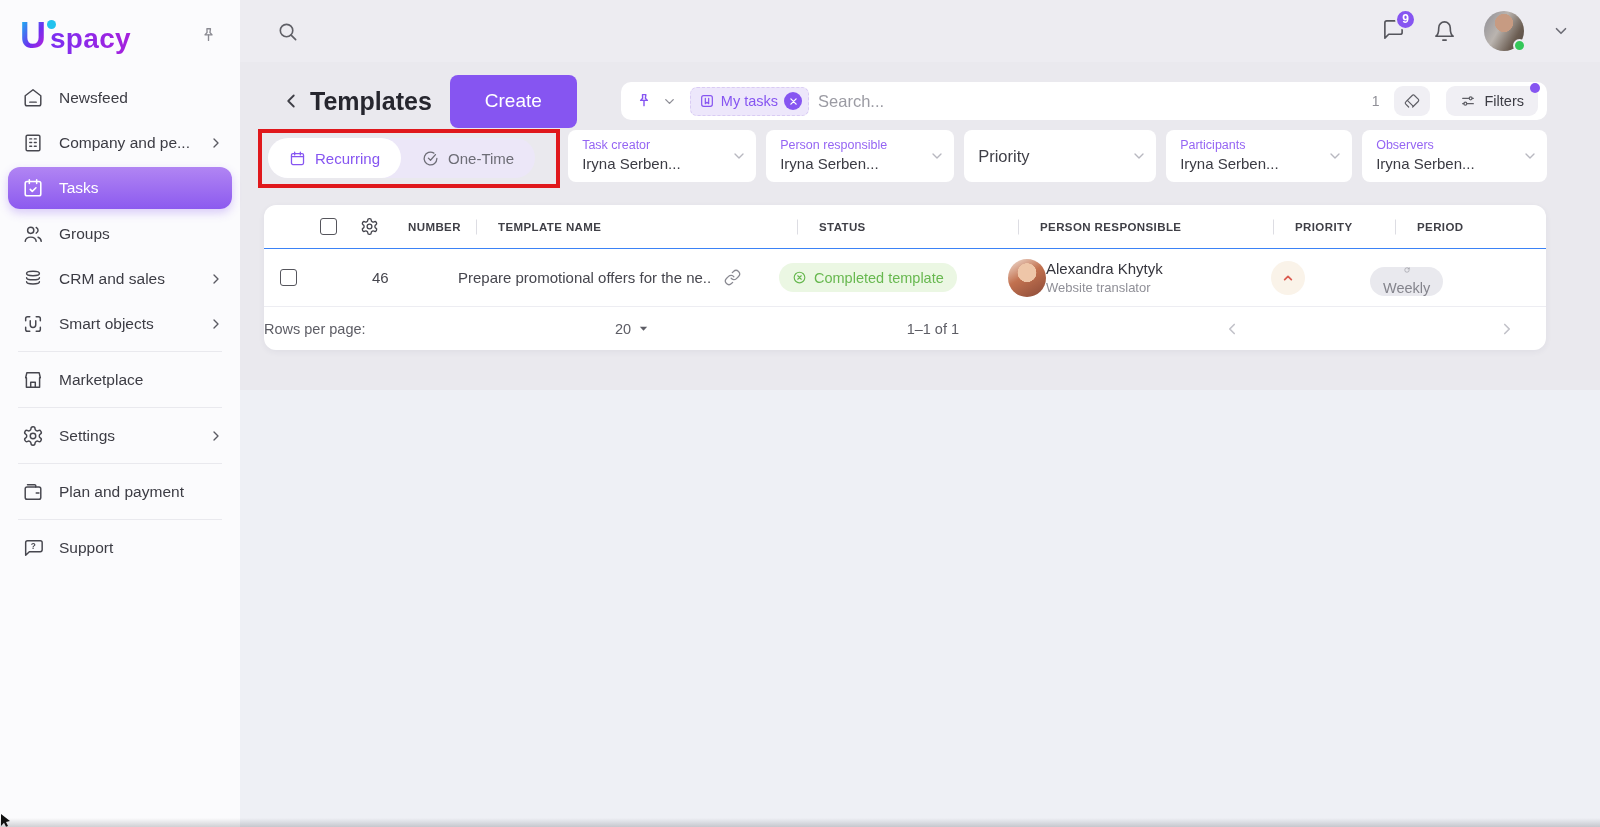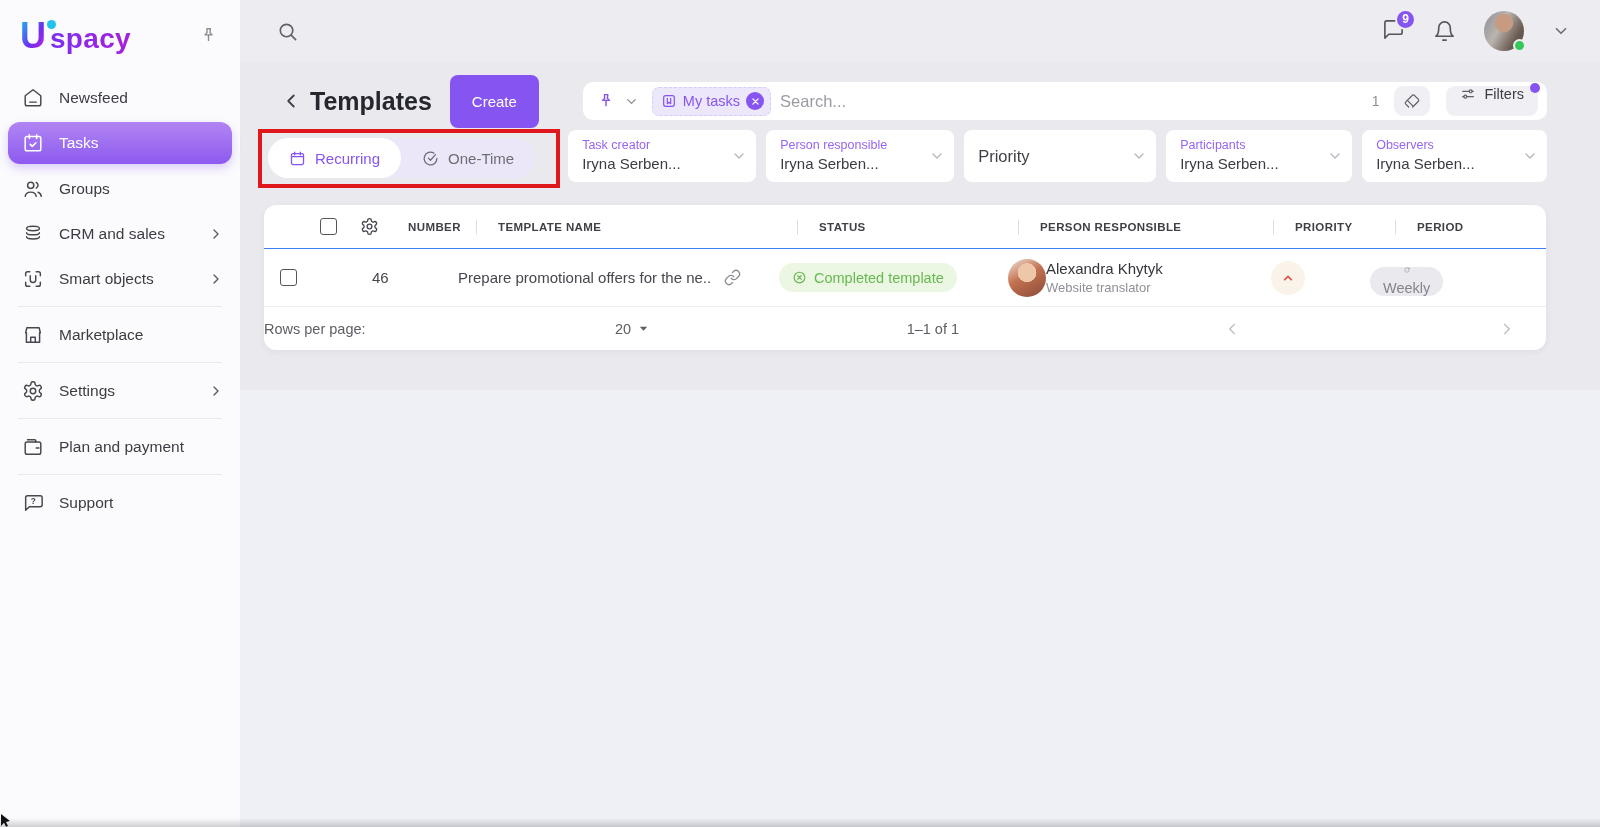--- a/index.html
+++ b/index.html
@@ -47,41 +47,41 @@
   .status-dot { position:absolute; right:-2px; bottom:-1px; width:13px; height:13px; border-radius:50%;
                 background:#35c759; border:2px solid #edecf1; }
 
   .content { flex:1; position:relative; padding:20px 53px 0 40px;
              background:linear-gradient(#eae9ee 0,#eae9ee 328px,#eef0f5 328px); }
 
   
   .page-header { display:flex; align-items:center; height:38px; }
   .back-btn { width:22px; height:22px; color:#3f3f47; cursor:pointer; margin-right:8px; flex-shrink:0; }
   .page-title { font-size:25px; font-weight:700; color:#26262e; margin-right:18px; white-space:nowrap; }
-  .create-btn { background:#8655f1; color:#fff; border:none; border-radius:8px; height:53px; padding:0 22px;
-                font-size:15px; font-weight:500; cursor:pointer; font-family:inherit; }
+  .create-btn { background:#8655f1; color:#fff; border:none; border-radius:8px; height:53px; padding:0 35px;
+                font-size:19px; font-weight:500; cursor:pointer; font-family:inherit; }
   .search-bar { flex:1; margin-left:44px; background:#fff; height:38px; border-radius:10px;
                 display:flex; align-items:center; padding:0 9px 0 14px; gap:9px; min-width:0; }
   .pin-ic { width:18px; height:18px; color:#8655f1; cursor:pointer; flex-shrink:0; }
   .sb-chevdown { width:15px; height:15px; color:#8f8f97; cursor:pointer; flex-shrink:0; }
   .chip { display:flex; align-items:center; gap:6px; background:#ede7fb; border:1px dashed #d9cbf4;
           border-radius:7px; height:29px; padding:0 6px 0 8px; color:#8655f1; font-size:14.5px;
           cursor:pointer; margin-left:4px; flex-shrink:0; }
   .chip svg.bm { width:16px; height:16px; }
   .chip-x { width:18px; height:18px; border-radius:50%; background:#8655f1; color:#fff; cursor:pointer; flex-shrink:0;
             display:flex; align-items:center; justify-content:center; }
   .chip-x svg { width:9px; height:9px; }
   .search-input { flex:1; border:none; outline:none; font-size:16.5px; color:#3c3c44; min-width:40px;
                   background:transparent; font-family:inherit; }
   .search-input::placeholder { color:#9b9ba3; }
   .result-count { color:#8f8f97; font-size:14px; margin-right:5px; flex-shrink:0; }
   .icon-btn { width:36px; height:30px; border-radius:9px; background:#f0eff4; color:#5f5f66;
               display:flex; align-items:center; justify-content:center; cursor:pointer; flex-shrink:0; }
   .icon-btn svg { width:16px; height:16px; }
-  .filters-btn { height:30px; border-radius:9px; background:#f0eff4; display:flex; gap:9px;
+  .filters-btn { height:30px; border-radius:9px; background:#f0eff4; display:flex; align-items:center; gap:9px;
                  padding:0 14px; color:#3c3c44; font-size:14.5px; position:relative; cursor:pointer;
                  margin-left:7px; flex-shrink:0; }
   .filters-btn svg { width:16px; height:16px; color:#5f5f66; }
   .filters-dot { position:absolute; top:-3px; right:-2px; width:10px; height:10px; border-radius:50%; background:#8655f1; }
 
   
   .controls-row { display:flex; align-items:flex-start; margin-left:-12px; height:62px; }
   .annotation-box { position:absolute; left:18px; top:67px; width:302px; height:59px;
                     border:4px solid #e0181c; z-index:6; pointer-events:none; }
   .tabs { display:flex; background:#ece7f8; border-radius:20px; height:40px; margin-top:18px; flex-shrink:0; }
@@ -162,20 +162,30 @@
     </div>
 
     <nav class="menu">
       <div class="menu-item">
         <svg viewBox="0 0 24 24" fill="none" stroke="currentColor" stroke-width="1.6" stroke-linecap="round" stroke-linejoin="round">
             <path d="m3.5 9.5 8.5-6.5 8.5 6.5v9a2 2 0 0 1-2 2h-13a2 2 0 0 1-2-2z"></path>
             <path d="M8.5 16.5h7"></path>
           </svg>
         <span>Newsfeed</span>
       </div>
+      <div class="menu-item">
+        <svg viewBox="0 0 24 24" fill="none" stroke="currentColor" stroke-width="1.6" stroke-linecap="round" stroke-linejoin="round">
+            <rect x="4.5" y="3.5" width="15" height="17" rx="1.5"></rect>
+            <path d="M8.5 7.5h2M13.5 7.5h2M8.5 11.5h2M13.5 11.5h2M8.5 15.5h2M13.5 15.5h2"></path>
+          </svg>
+        <span>Company and pe...</span>
+        <svg class="chev" viewBox="0 0 24 24" fill="none" stroke="currentColor" stroke-width="2" stroke-linecap="round" stroke-linejoin="round">
+            <polyline points="9 6 15 12 9 18"></polyline>
+          </svg>
+      </div>
       <div class="menu-item active">
         <svg viewBox="0 0 24 24" fill="none" stroke="currentColor" stroke-width="1.7" stroke-linecap="round" stroke-linejoin="round">
             <rect x="3.5" y="5" width="17" height="15.5" rx="2"></rect>
             <path d="M8 3v4M16 3v4"></path>
             <path d="m9 13.5 2.2 2.2 4-4"></path>
           </svg>
         <span>Tasks</span>
       </div>
       <div class="menu-item">
         <svg viewBox="0 0 24 24" fill="none" stroke="currentColor" stroke-width="1.6" stroke-linecap="round" stroke-linejoin="round">

